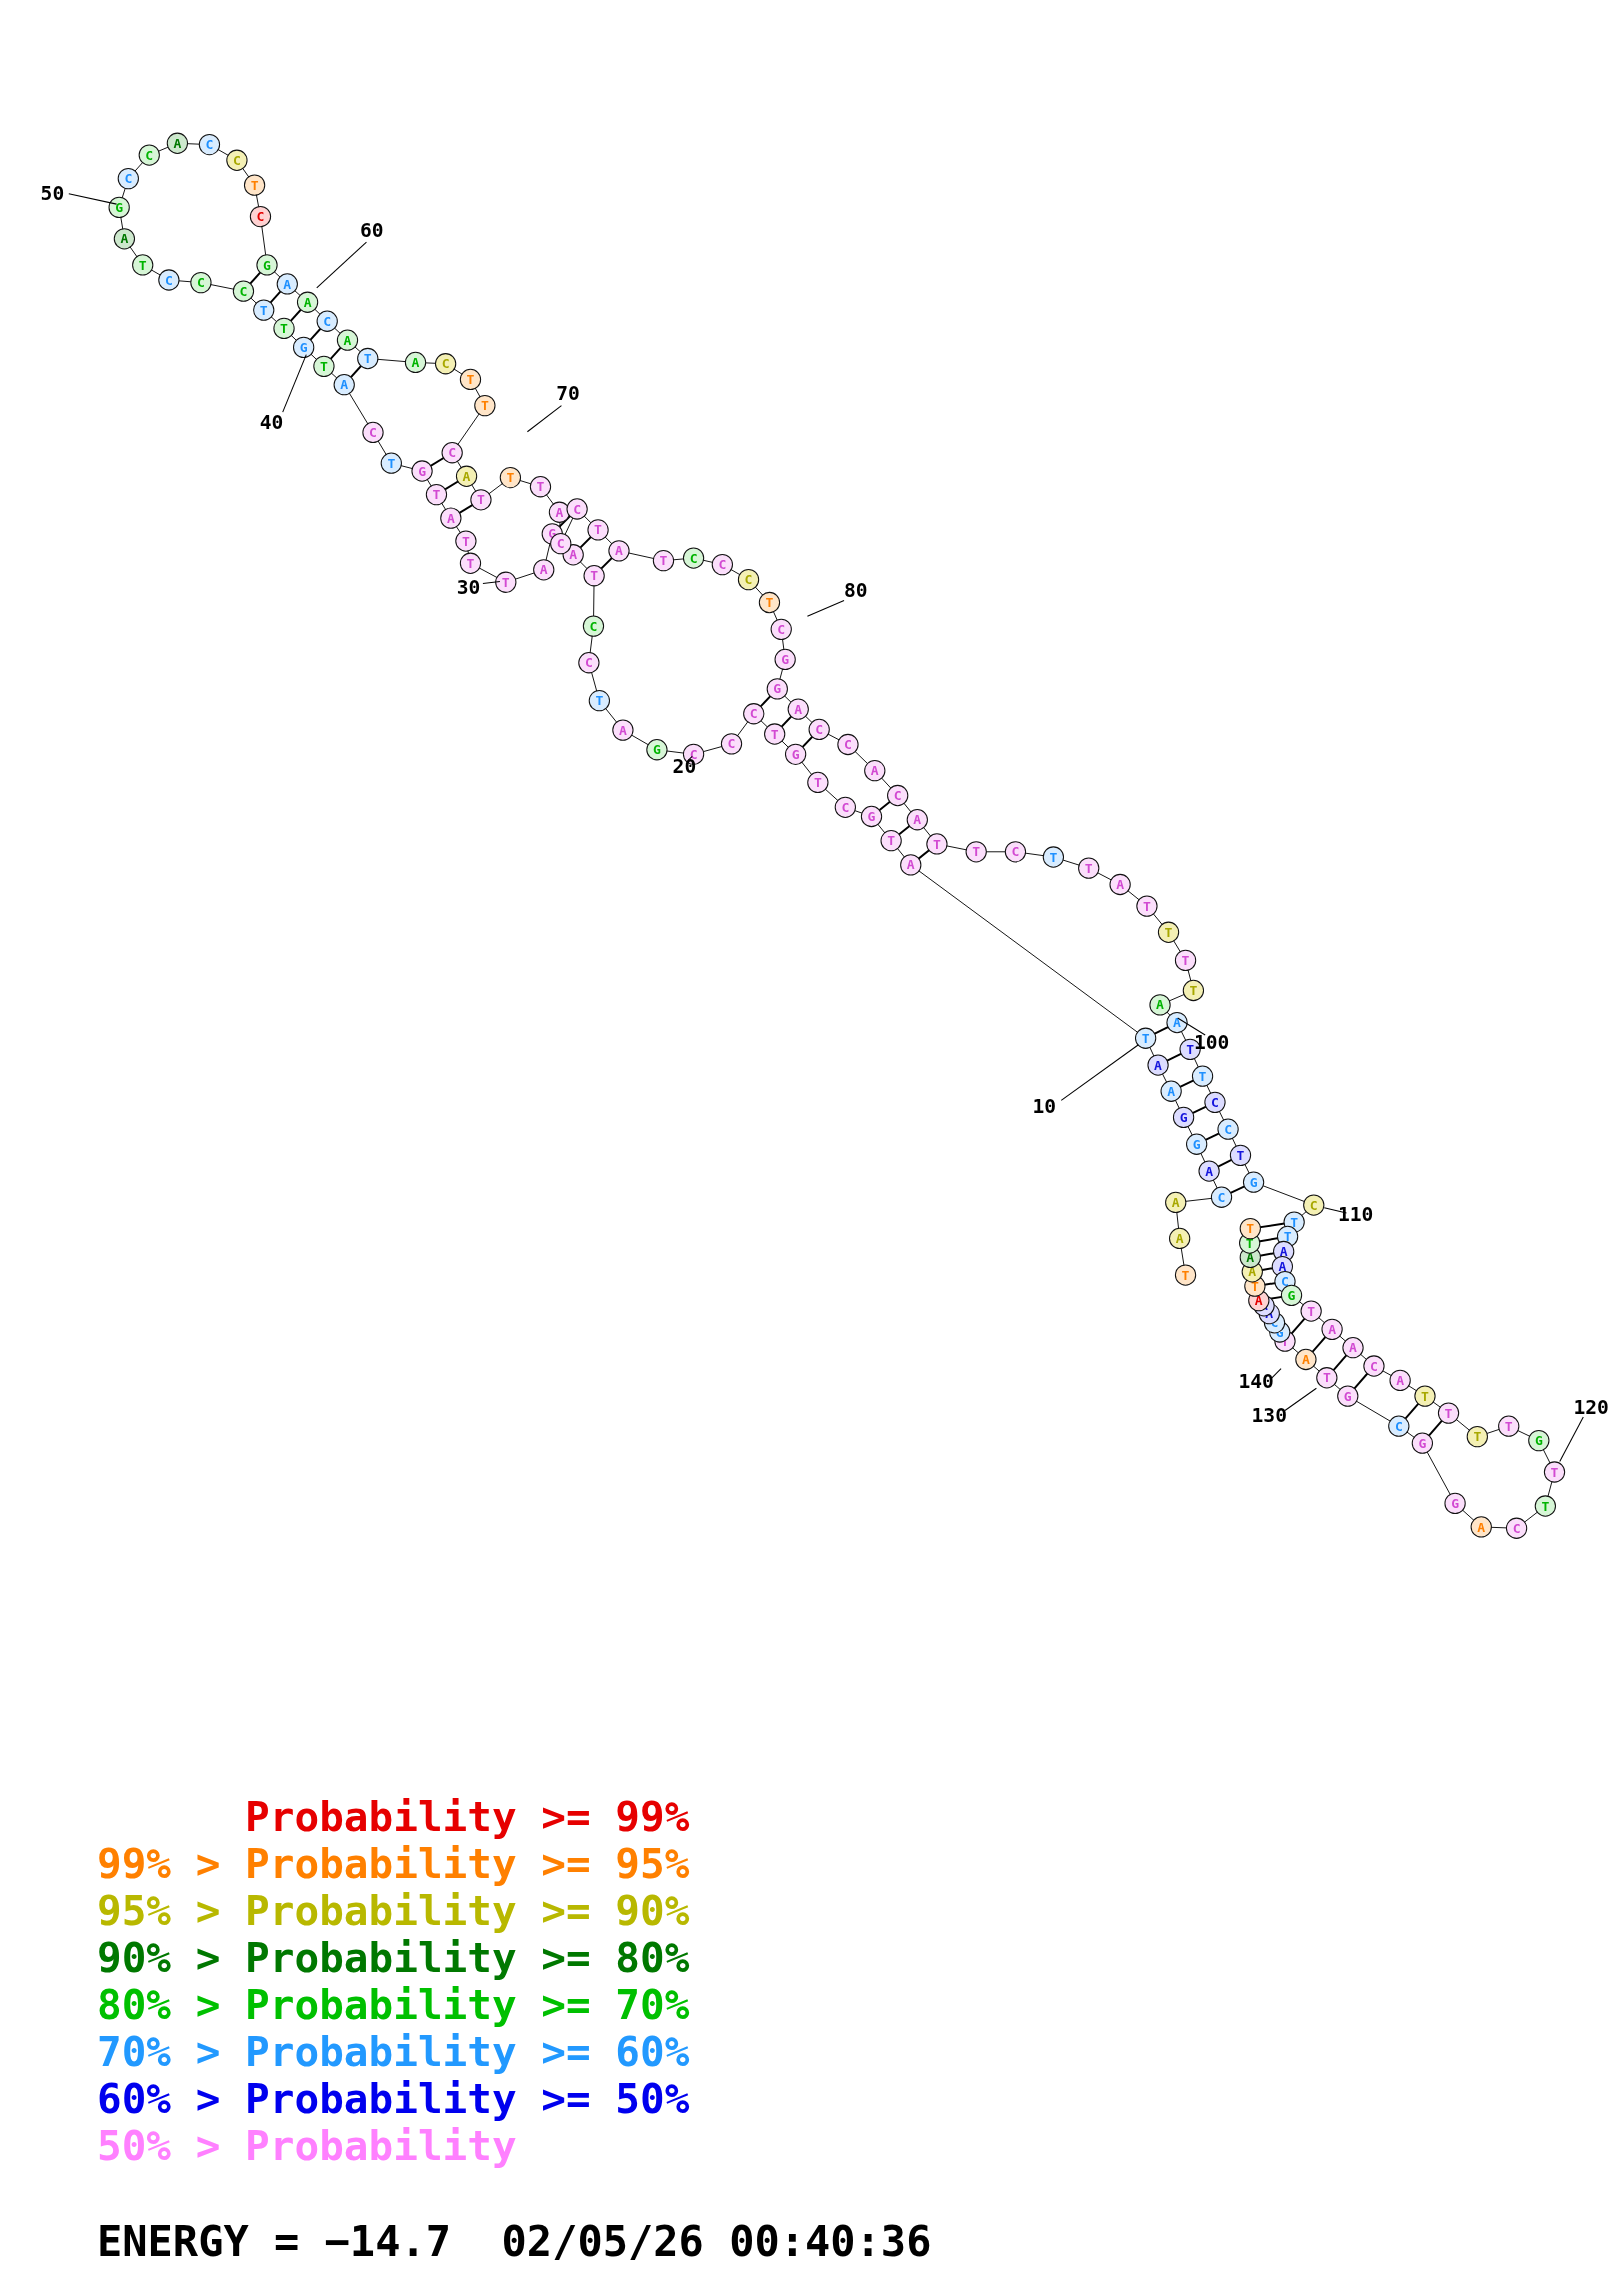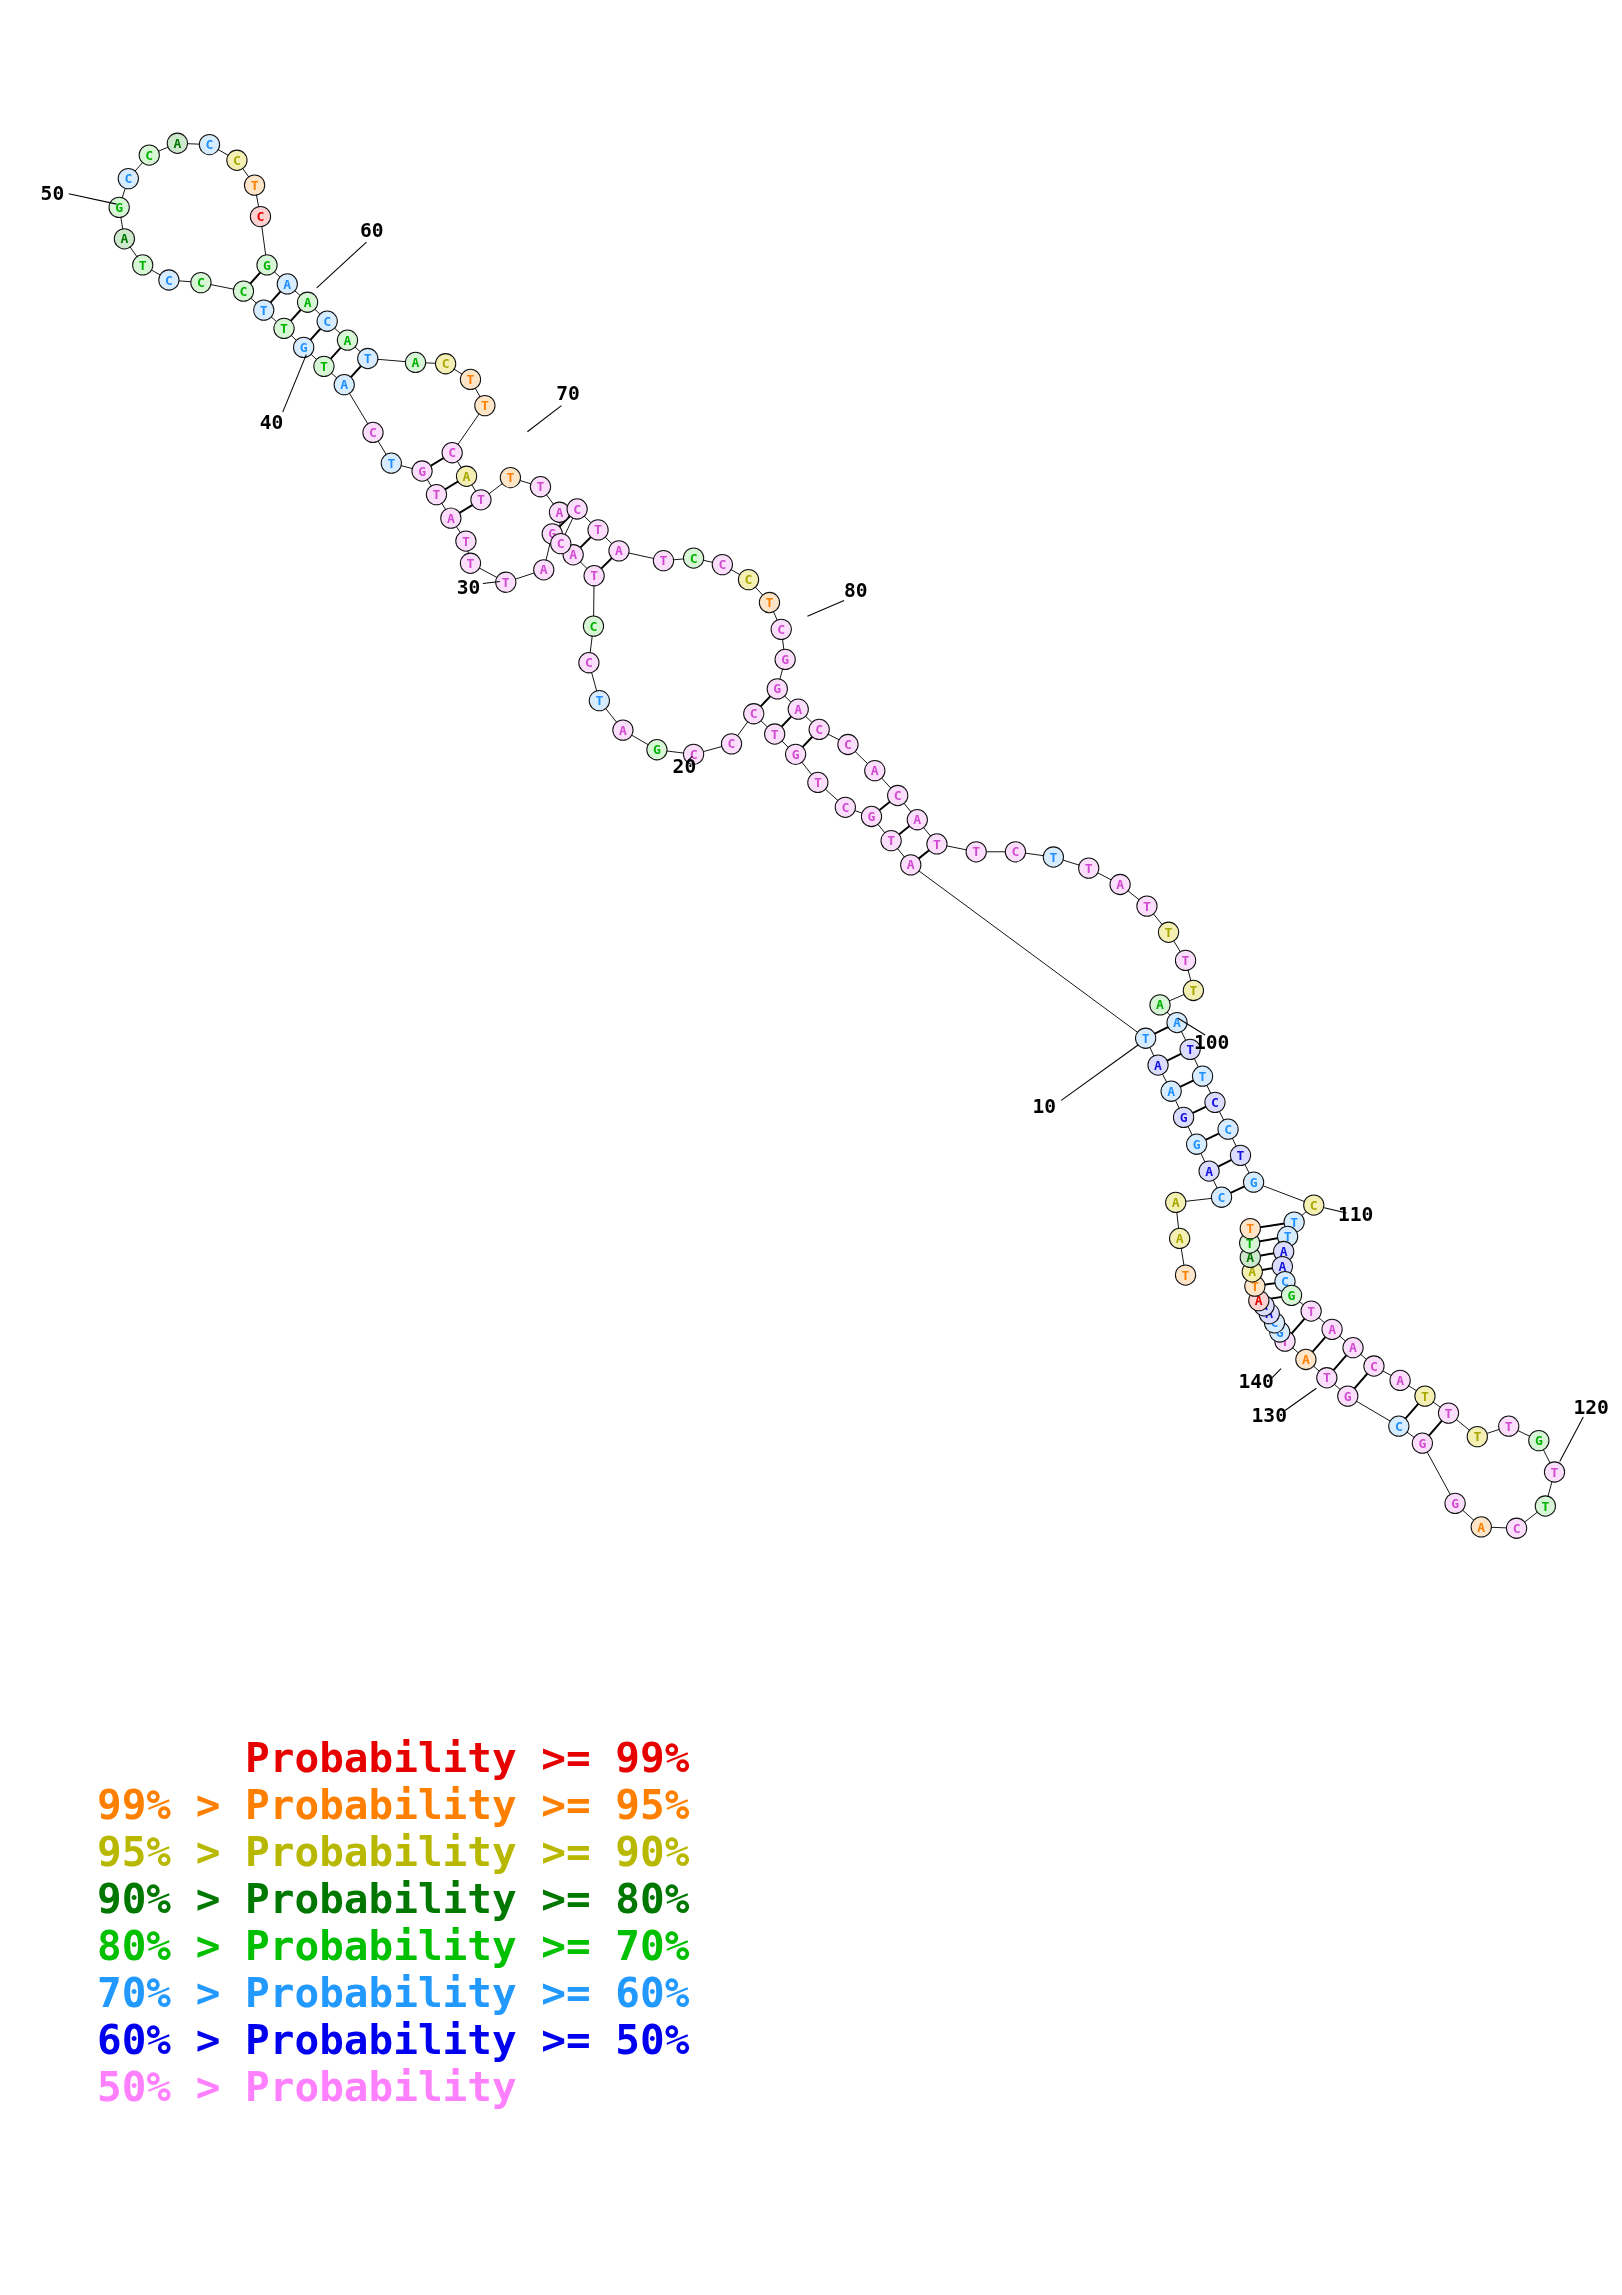--- a/index.html
+++ b/index.html
@@ -5,21 +5,21 @@
   html,body{margin:0;padding:0;background:#ffffff;}
   .page{position:relative;width:1622px;height:2295px;background:#fff;overflow:hidden;
         font-family:"DejaVu Sans Mono",monospace;}
   svg{position:absolute;left:0;top:0;}
   .bb{stroke:#000;stroke-width:1.4;fill:none;}
   .pair{stroke:#000;stroke-width:3;}
   .node-circ{stroke:#111;stroke-width:1.6;}
   .base{font:bold 20px "DejaVu Sans Mono",monospace;text-anchor:middle;}
   .poslabel{font:bold 30px "DejaVu Sans Mono",monospace;text-anchor:middle;fill:#000;}
   .tick{stroke:#000;stroke-width:1.6;}
-  .legend{position:absolute;left:97px;top:1735px;white-space:pre;
+  .legend{position:absolute;left:97px;top:1794px;white-space:pre;
           font:bold 41px "DejaVu Sans Mono",monospace;line-height:47px;}
   .legend-row{height:47px;}
   .energy{position:absolute;left:97px;top:2217px;color:#000;white-space:pre;
           font:bold 42px "DejaVu Sans Mono",monospace;}
 </style>
 </head>
 <body>
 
 <div class="page">
   <svg width="1622" height="2295" viewBox="0 0 2479 3508">
@@ -805,14 +805,15 @@
       <line x1="2058" y1="1854" x2="2024" y2="1846" class="tick"></line>
       <text x="2072" y="1866" class="poslabel">110</text>
       <line x1="2420" y1="2166" x2="2384" y2="2234" class="tick"></line>
       <text x="2432" y="2162" class="poslabel">120</text>
       <line x1="1964" y1="2156" x2="2012" y2="2122" class="tick"></line>
       <text x="1940" y="2174" class="poslabel">130</text>
       <line x1="1944" y1="2106" x2="1958" y2="2092" class="tick"></line>
       <text x="1920" y="2122" class="poslabel">140</text>
     </svg>
   <div class="legend"><div class="legend-row" style="color: rgb(230, 0, 0);">      Probability &gt;= 99%</div><div class="legend-row" style="color: rgb(255, 128, 0);">99% &gt; Probability &gt;= 95%</div><div class="legend-row" style="color: rgb(184, 184, 0);">95% &gt; Probability &gt;= 90%</div><div class="legend-row" style="color: rgb(0, 120, 0);">90% &gt; Probability &gt;= 80%</div><div class="legend-row" style="color: rgb(0, 192, 0);">80% &gt; Probability &gt;= 70%</div><div class="legend-row" style="color: rgb(34, 153, 255);">70% &gt; Probability &gt;= 60%</div><div class="legend-row" style="color: rgb(0, 0, 238);">60% &gt; Probability &gt;= 50%</div><div class="legend-row" style="color: rgb(255, 128, 255);">50% &gt; Probability</div></div>
+  <div class="energy">ENERGY = −14.7  02/05/26 00:40:36</div>
 </div>
 
 
 </body></html>

